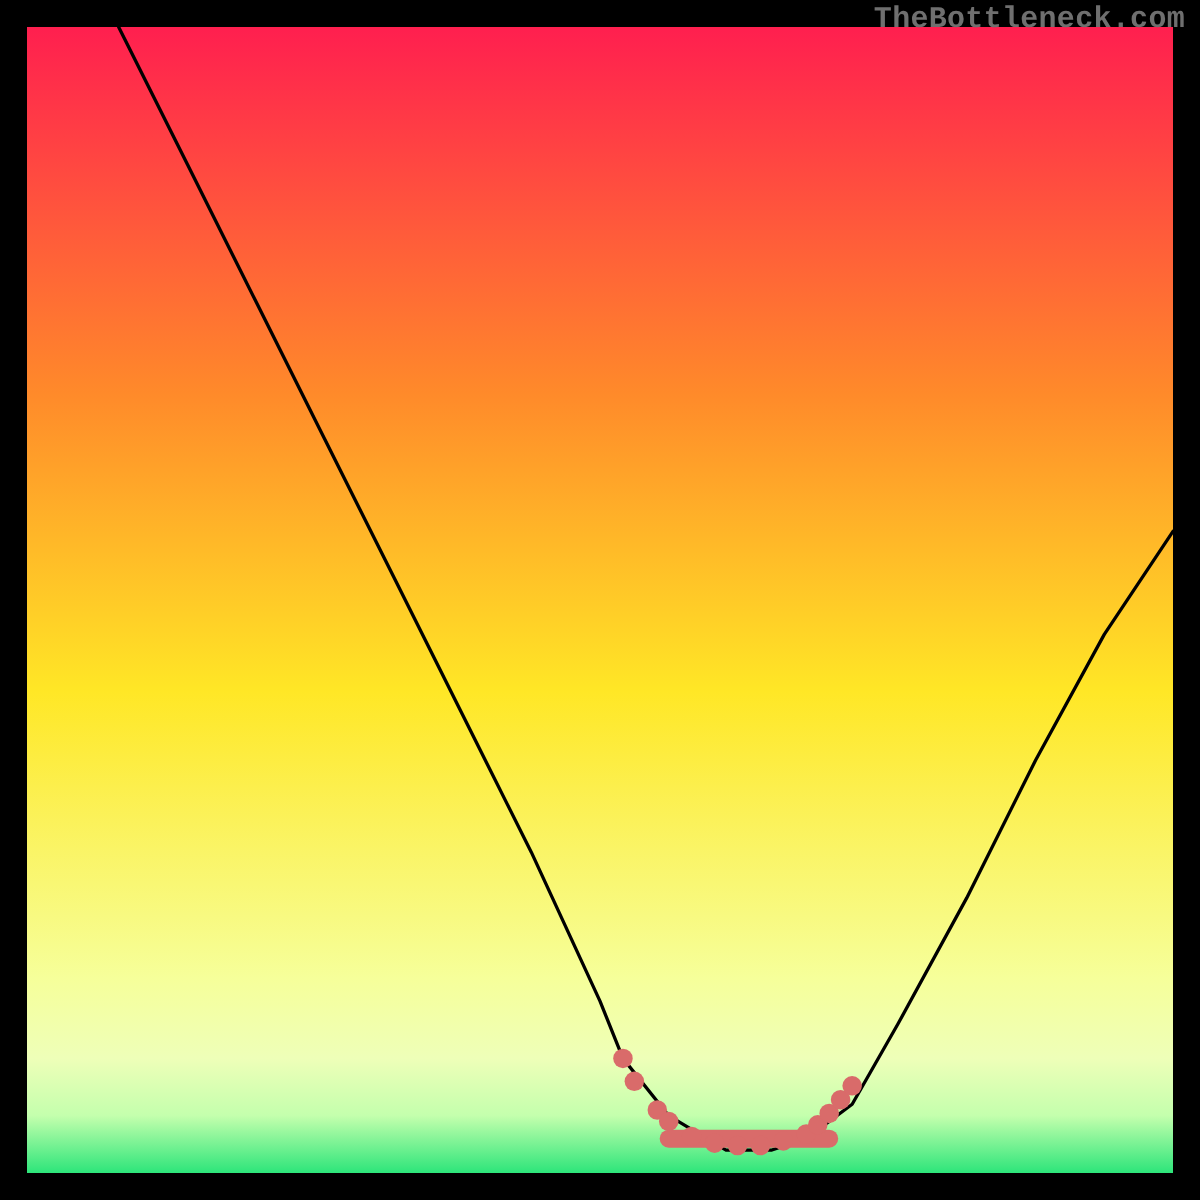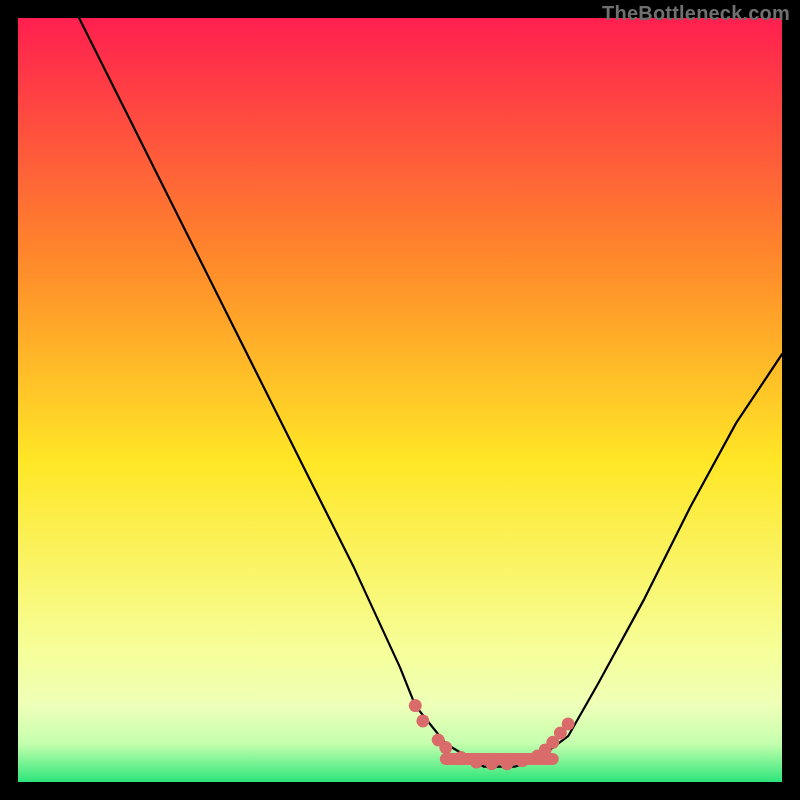--- a/index.html
+++ b/index.html
@@ -36,21 +36,21 @@
     left: 0;
     top: 0;
     width: 100%;
     height: 100%;
     pointer-events: none;
   }
   .watermark {
     position: absolute;
     top: 2px;
     right: 10px;
-    font-family: Liberation Sans, sans-serif;
+    font-family: Liberation Mono, monospace;
     font-size: 20px;
     font-weight: 600;
     color: #6f6f6f;
     letter-spacing: 0.2px;
   }
 </style>
 </head>
 <body>
 
 <div class="stage">

